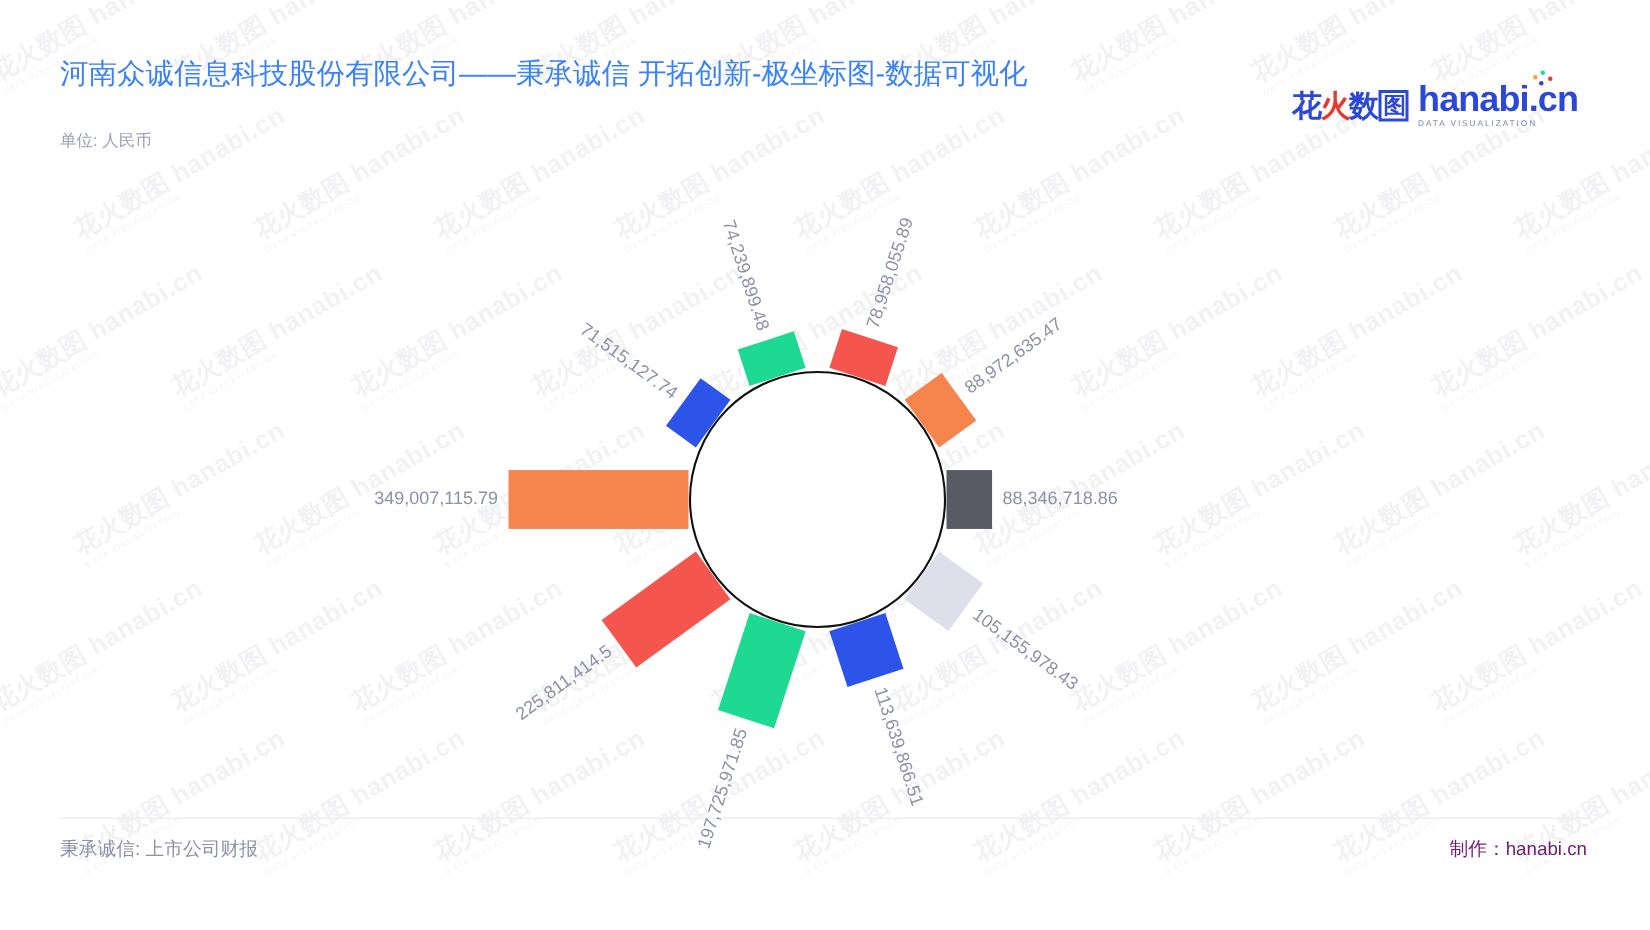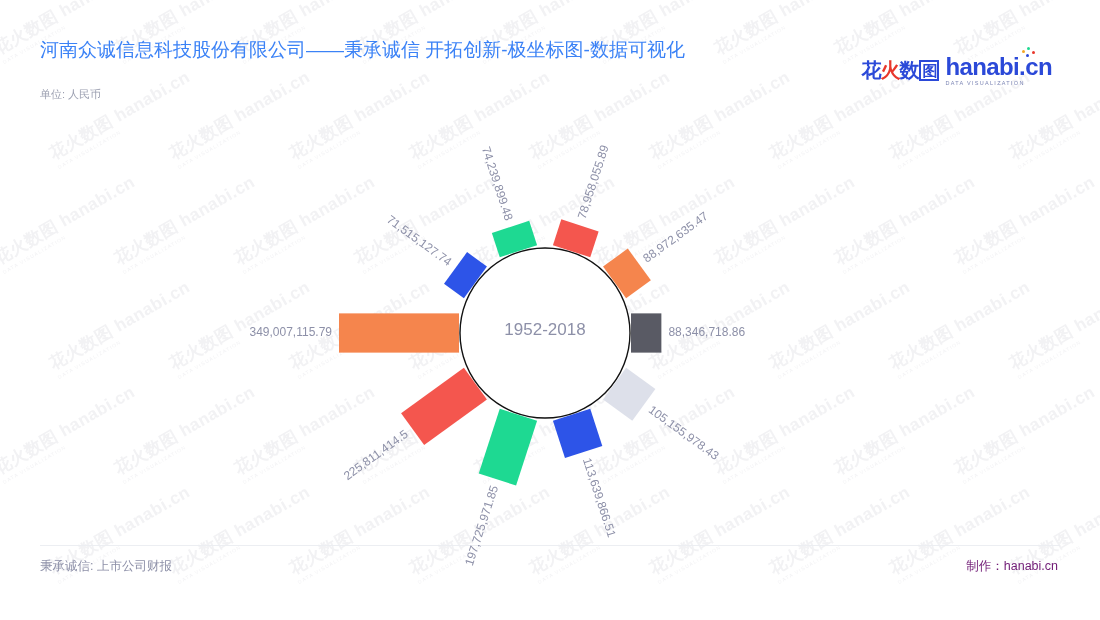--- a/index.html
+++ b/index.html
@@ -304,19 +304,18 @@
         <text x="332" y="333" fill="#8d90a8" font-size="12" font-family="&quot;Liberation Sans&quot;, sans-serif" text-anchor="end" dominant-baseline="middle" transform="rotate(360 332 333)">349,007,115.79</text>
         <g>
           <rect x="86" y="-19.623796245672864" width="24.58922738401625" height="39.24759249134573" fill="#2d54e8" transform="translate(545,333) rotate(216)"></rect>
         </g>
         <text x="449.8683166909109" y="263.88278631520905" fill="#8d90a8" font-size="12" font-family="&quot;Liberation Sans&quot;, sans-serif" text-anchor="end" dominant-baseline="middle" transform="rotate(396 449.8683166909109 263.88278631520905)">71,515,127.74</text>
         <g>
           <rect x="86" y="-19.623796245672864" width="25.526092548097157" height="39.24759249134573" fill="#1ed992" transform="translate(545,333) rotate(252)"></rect>
         </g>
         <text x="508.37342312578016" y="220.27498733112975" fill="#8d90a8" font-size="12" font-family="&quot;Liberation Sans&quot;, sans-serif" text-anchor="end" dominant-baseline="middle" transform="rotate(432 508.37342312578016 220.27498733112975)">74,239,899.48</text>
       </svg>
-    <div id="center-label">1952-2018</div>
   </div>
 
   <div id="footer-line"></div>
   <div id="footer-source">秉承诚信: 上市公司财报</div>
   <div id="footer-credit">制作：hanabi.cn</div>
 </div>
 
 </body></html>

